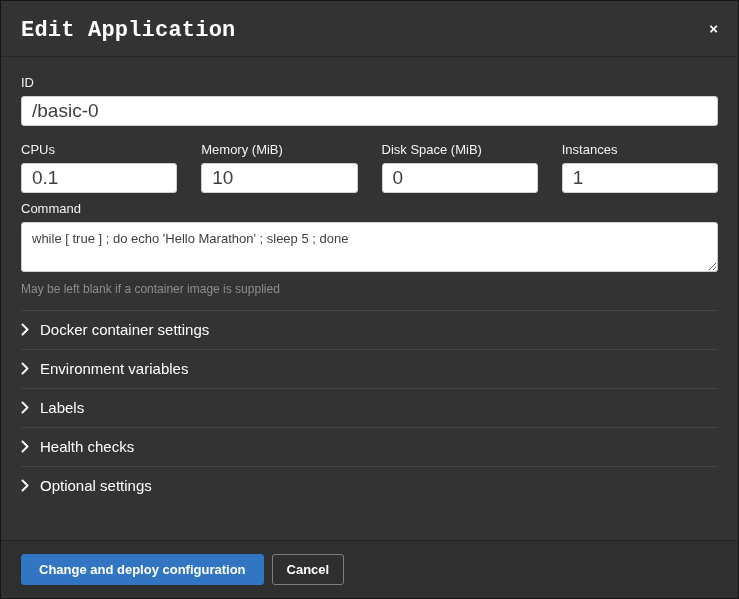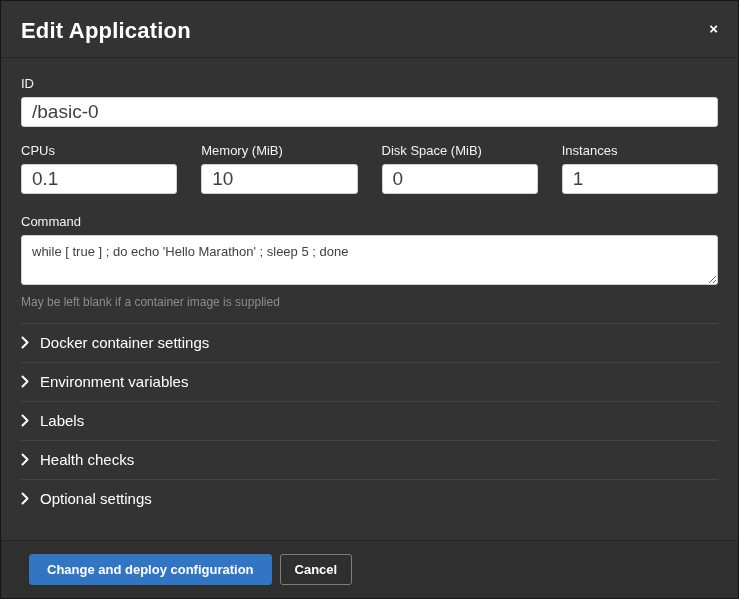--- a/index.html
+++ b/index.html
@@ -23,20 +23,21 @@
     position: relative;
     padding: 17px 20px 13px;
     border-bottom: 1px solid #272727;
     flex: 0 0 auto;
   }
   .modal-title {
     font-size: 22px;
     font-weight: 600;
     color: #ffffff;
     letter-spacing: 0.2px;
+    font-family: Liberation Mono, monospace;
   }
   .close-btn {
     position: absolute;
     top: 16px;
     right: 16px;
     background: transparent;
     border: none;
     color: #ffffff;
     font-size: 15px;
     font-weight: 700;
@@ -68,21 +69,21 @@
     padding: 0 10px;
     font-size: 19px;
     color: #3f3f3f;
     font-family: inherit;
     outline: none;
   }
   .field-row {
     display: grid;
     grid-template-columns: repeat(4, 1fr);
     gap: 24px;
-    margin-bottom: 20px;
+    margin-bottom: 8px;
   }
   .command-input {
     width: 100%;
     height: 50px;
     background: var(--input-bg, #ffffff);
     border: 1px solid #cfcfcf;
     border-radius: 3px;
     padding: 7px 10px;
     font-size: 13px;
     line-height: 1.45;
@@ -109,21 +110,21 @@
   }
   .chevron { flex: 0 0 auto; display: inline-flex; }
   .section-label {
     font-size: 15px;
     font-weight: 400;
     color: #ffffff;
   }
   
   .modal-footer {
     flex: 0 0 auto;
-    padding: 13px 28px;
+    padding: 13px 20px;
     background: #2f2f2f;
     border-top: 1px solid #252525;
     display: flex;
     align-items: center;
     gap: 8px;
   }
   .btn {
     height: 31px;
     border-radius: 3px;
     font-size: 13px;

